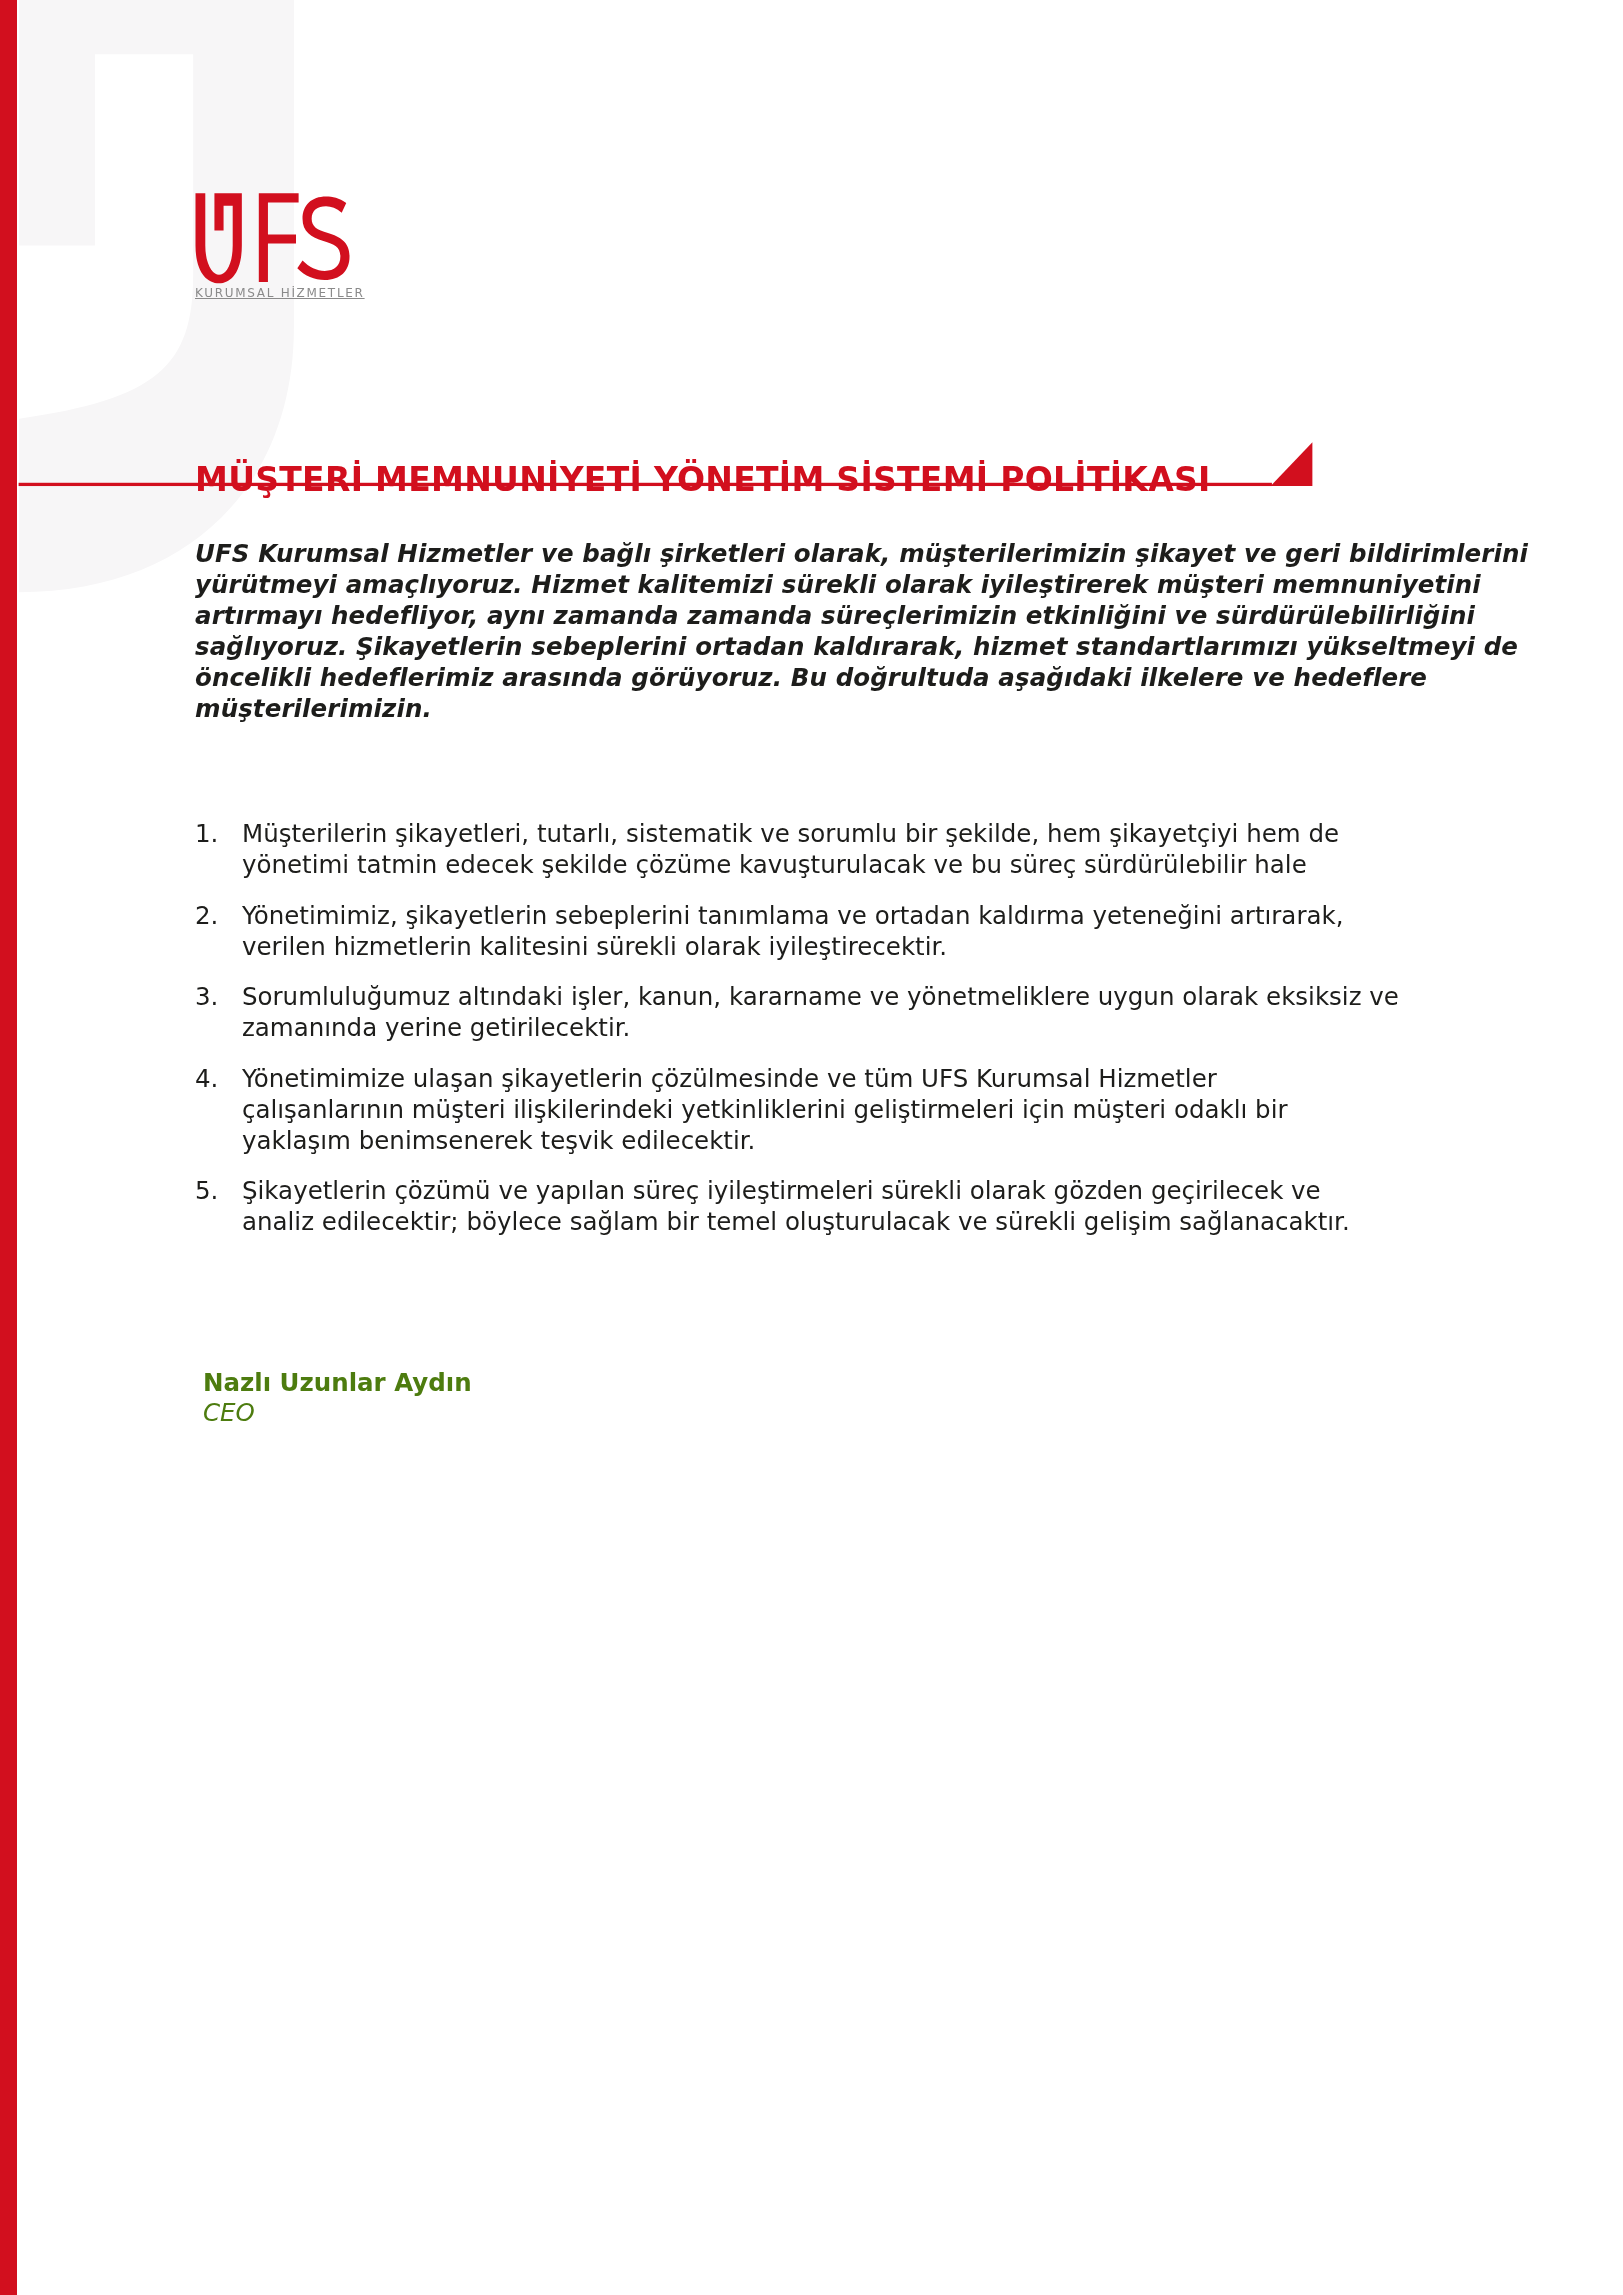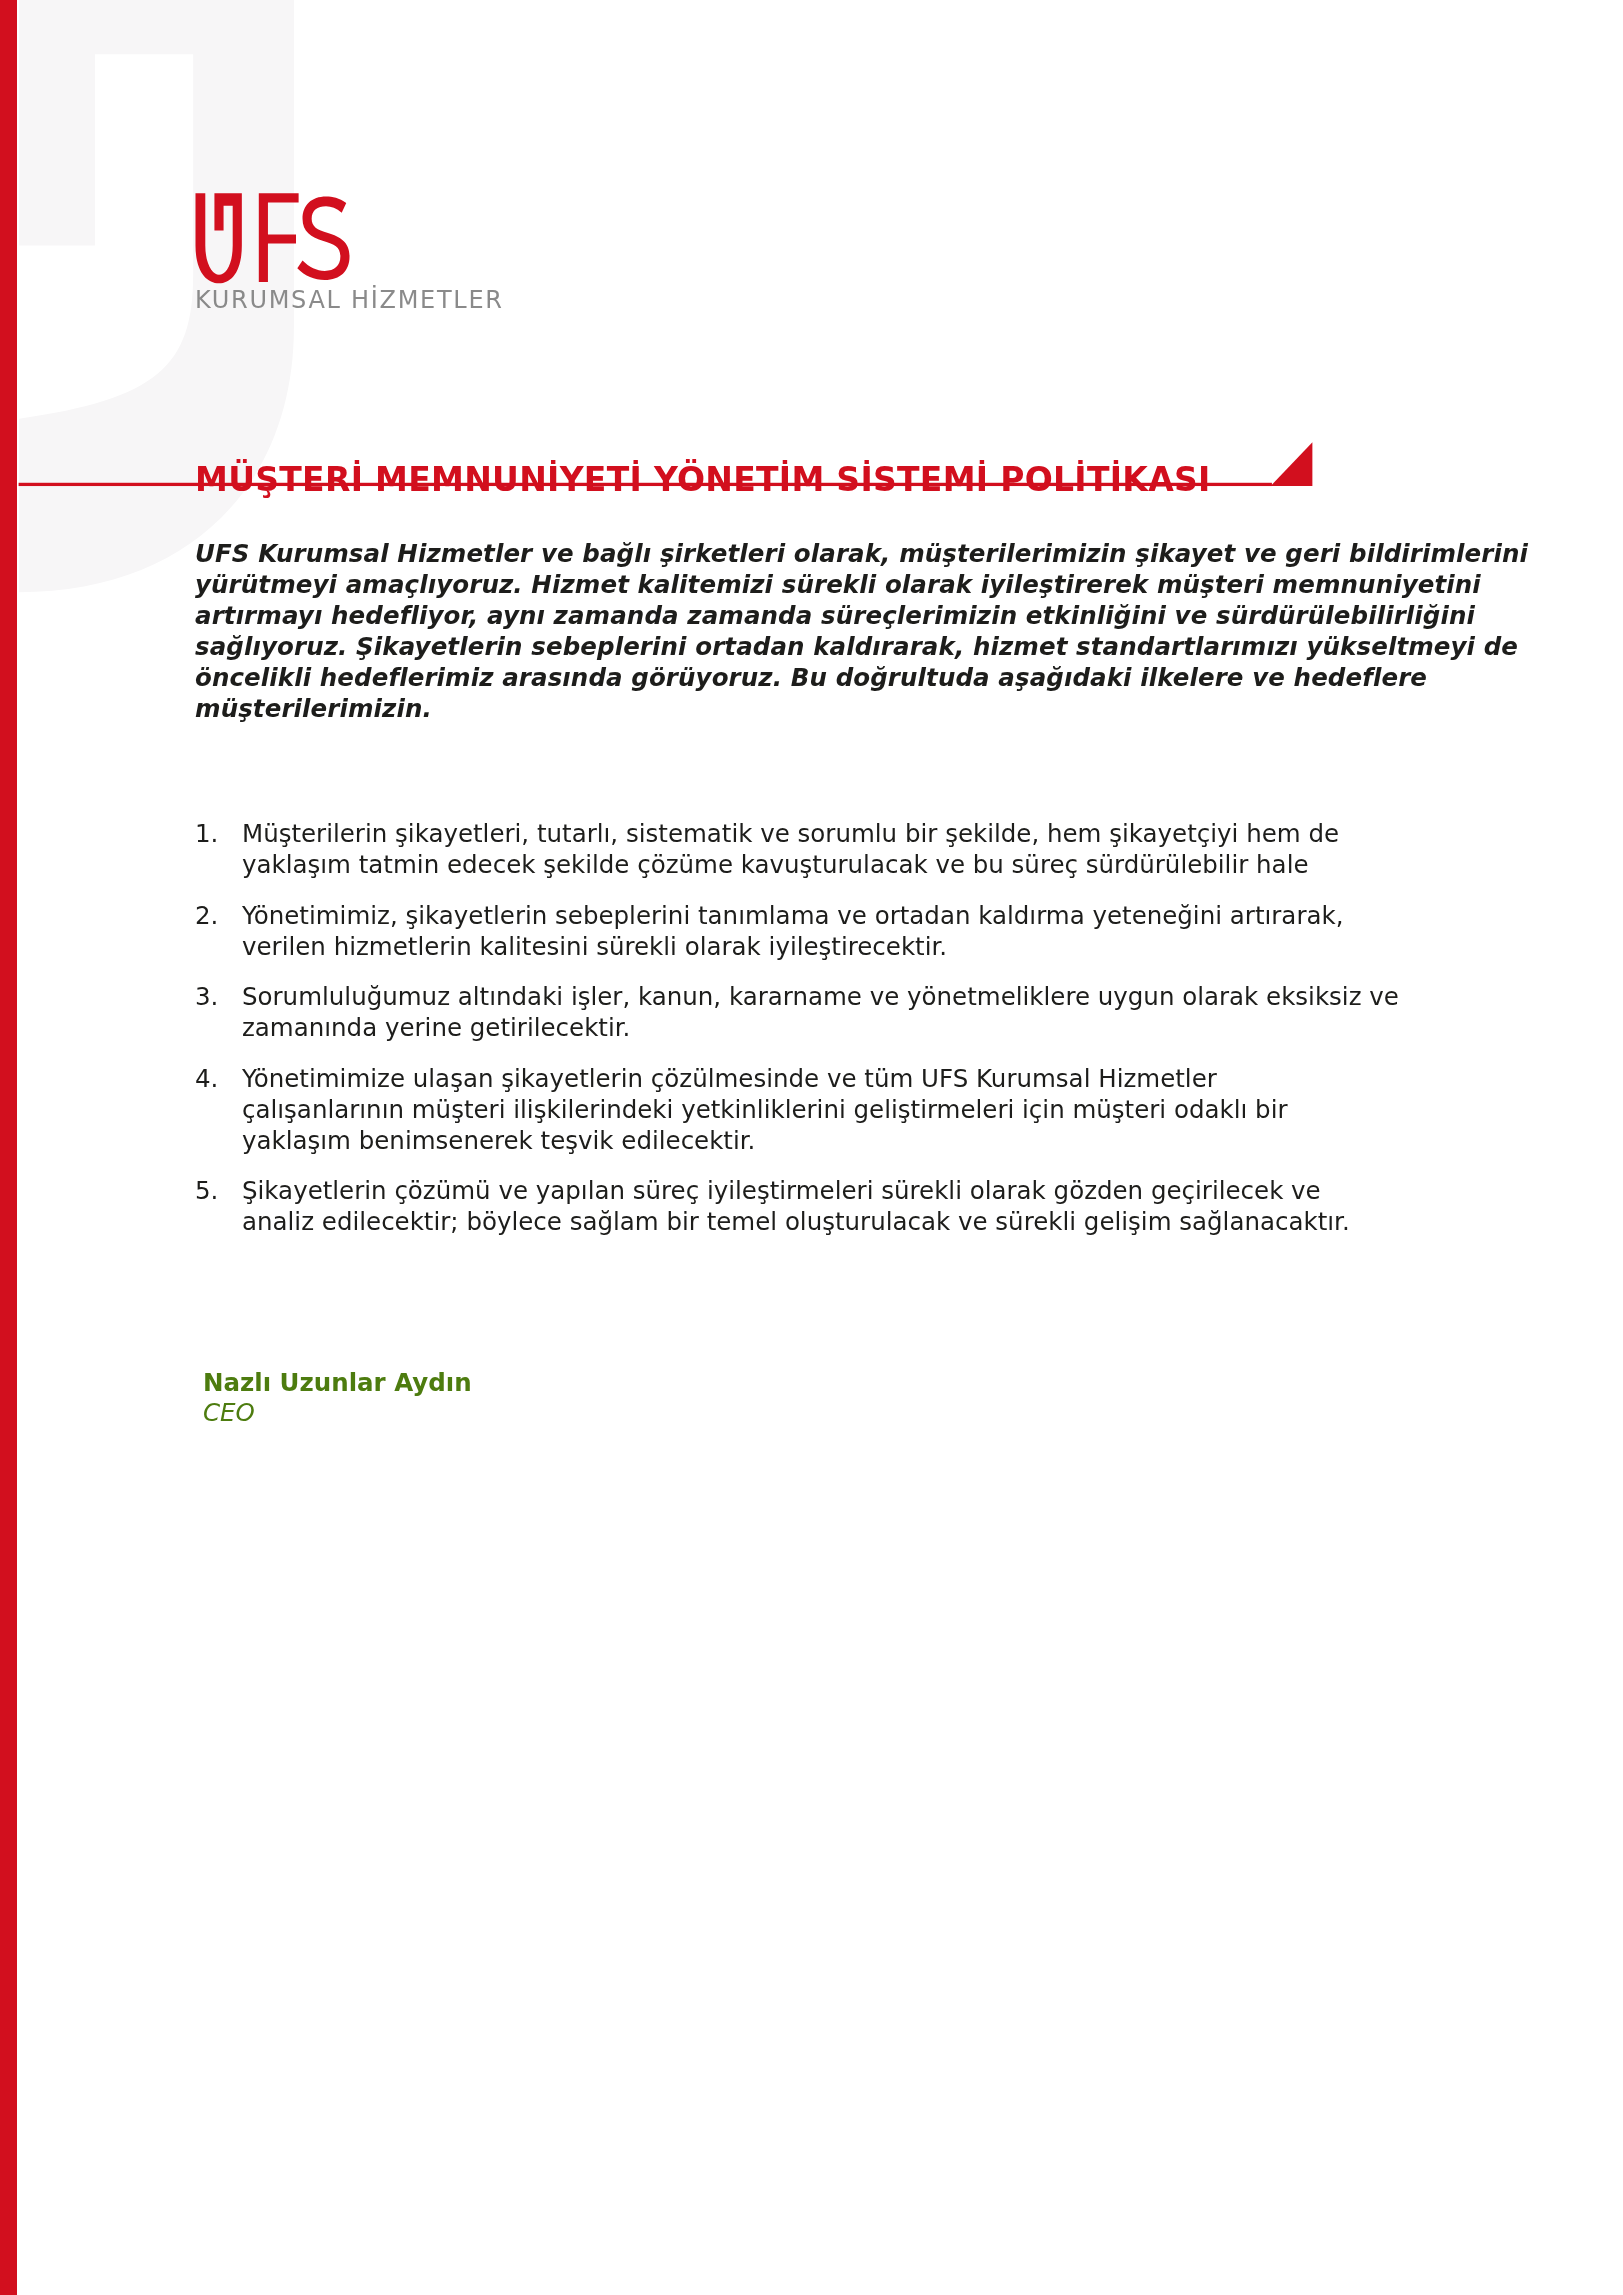--- a/index.html
+++ b/index.html
@@ -27,25 +27,26 @@
     width: 275px; height: 602px;
   }
   .logo {
     position: absolute;
     left: 195px; top: 190px;
     width: 249px; height: 124px;
   }
   .logo-sub {
     position: absolute;
     left: 195px; top: 286px;
-    font-size: 24px;
+    font-size: 12px;
     letter-spacing: 1.7px;
     color: #8a8a8a;
     font-family: "DejaVu Sans", sans-serif;
     white-space: nowrap;
+    text-decoration: underline;
   }
   .title {
     position: absolute;
     left: 195px; top: 460px;
     margin: 0;
     font-size: 33px;
     font-weight: bold;
     color: #d20f1e;
     white-space: nowrap;
     letter-spacing: 0.3px;
@@ -140,21 +141,21 @@
   <span class="ln">artırmayı hedefliyor, aynı zamanda zamanda süreçlerimizin etkinliğini ve sürdürülebilirliğini</span>
   <span class="ln">sağlıyoruz. Şikayetlerin sebeplerini ortadan kaldırarak, hizmet standartlarımızı yükseltmeyi de</span>
   <span class="ln">öncelikli hedeflerimiz arasında görüyoruz. Bu doğrultuda aşağıdaki ilkelere ve hedeflere</span>
   <span class="ln">müşterilerimizin.</span>
 </p>
 
 <ol class="policy-list">
   <li>
     <span class="num">1.</span>
     <span class="ln">Müşterilerin şikayetleri, tutarlı, sistematik ve sorumlu bir şekilde, hem şikayetçiyi hem de</span>
-    <span class="ln">yaklaşım tatmin edecek şekilde çözüme kavuşturulacak ve bu süreç sürdürülebilir hale</span>
+    <span class="ln">yönetimi tatmin edecek şekilde çözüme kavuşturulacak ve bu süreç sürdürülebilir hale</span>
   </li>
   <li>
     <span class="num">2.</span>
     <span class="ln">Yönetimimiz, şikayetlerin sebeplerini tanımlama ve ortadan kaldırma yeteneğini artırarak,</span>
     <span class="ln">verilen hizmetlerin kalitesini sürekli olarak iyileştirecektir.</span>
   </li>
   <li>
     <span class="num">3.</span>
     <span class="ln">Sorumluluğumuz altındaki işler, kanun, kararname ve yönetmeliklere uygun olarak eksiksiz ve</span>
     <span class="ln">zamanında yerine getirilecektir.</span>

